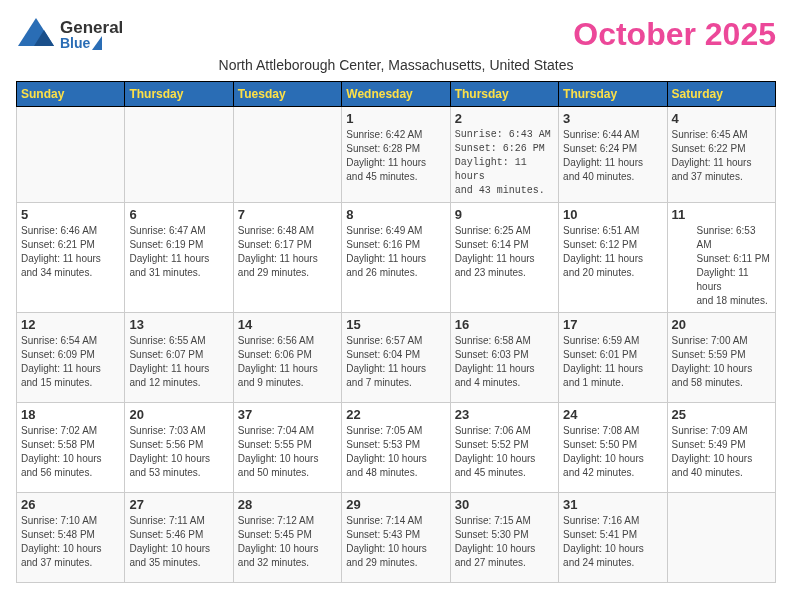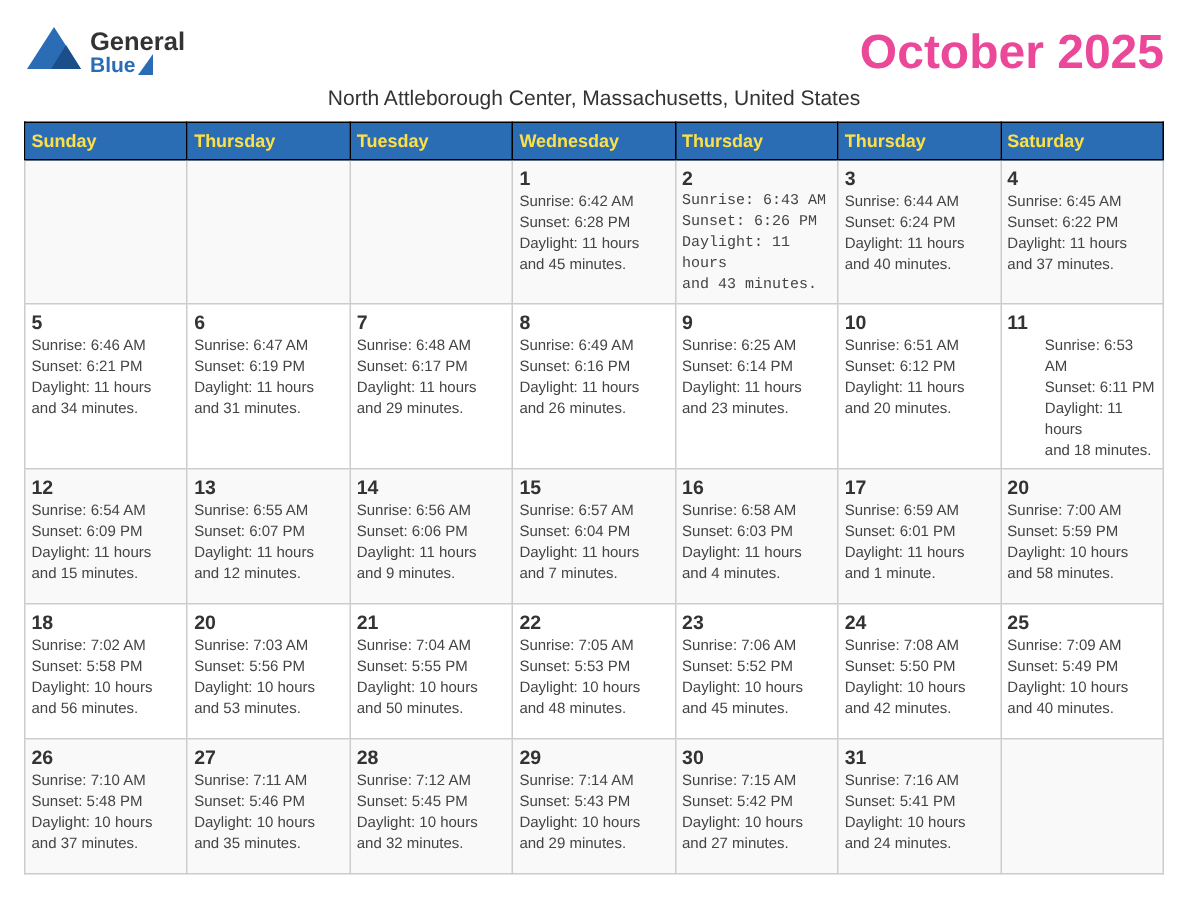--- a/index.html
+++ b/index.html
@@ -276,21 +276,21 @@
 and 56 minutes.</div>
         </td>
         <td>
           <span class="day-num">20</span>
           <div class="day-info" style="white-space: pre-line;">Sunrise: 7:03 AM
 Sunset: 5:56 PM
 Daylight: 10 hours
 and 53 minutes.</div>
         </td>
         <td>
-          <span class="day-num">21</span>
+          <span class="day-num">37</span>
           <div class="day-info" style="white-space: pre-line;">Sunrise: 7:04 AM
 Sunset: 5:55 PM
 Daylight: 10 hours
 and 50 minutes.</div>
         </td>
         <td>
           <span class="day-num">22</span>
           <div class="day-info" style="white-space: pre-line;">Sunrise: 7:05 AM
 Sunset: 5:53 PM
 Daylight: 10 hours
@@ -343,21 +343,21 @@
         <td>
           <span class="day-num">29</span>
           <div class="day-info" style="white-space: pre-line;">Sunrise: 7:14 AM
 Sunset: 5:43 PM
 Daylight: 10 hours
 and 29 minutes.</div>
         </td>
         <td>
           <span class="day-num">30</span>
           <div class="day-info" style="white-space: pre-line;">Sunrise: 7:15 AM
-Sunset: 5:42 PM
+Sunset: 5:30 PM
 Daylight: 10 hours
 and 27 minutes.</div>
         </td>
         <td>
           <span class="day-num">31</span>
           <div class="day-info" style="white-space: pre-line;">Sunrise: 7:16 AM
 Sunset: 5:41 PM
 Daylight: 10 hours
 and 24 minutes.</div>
         </td>

